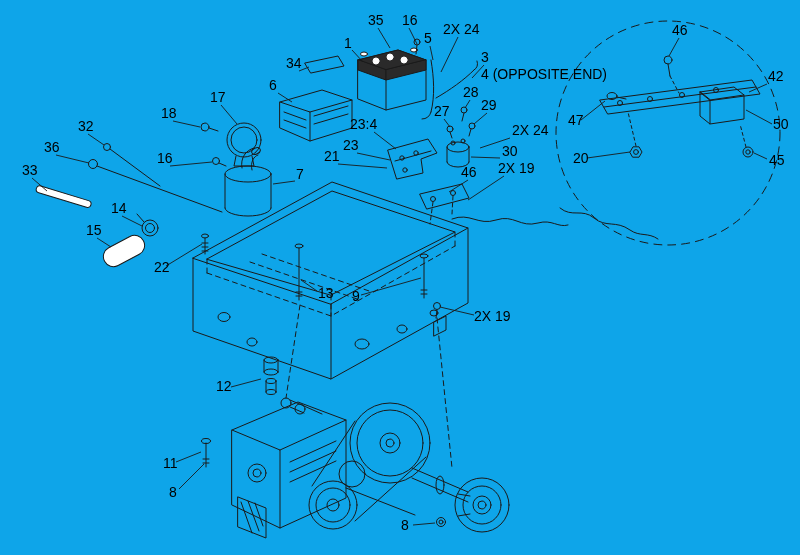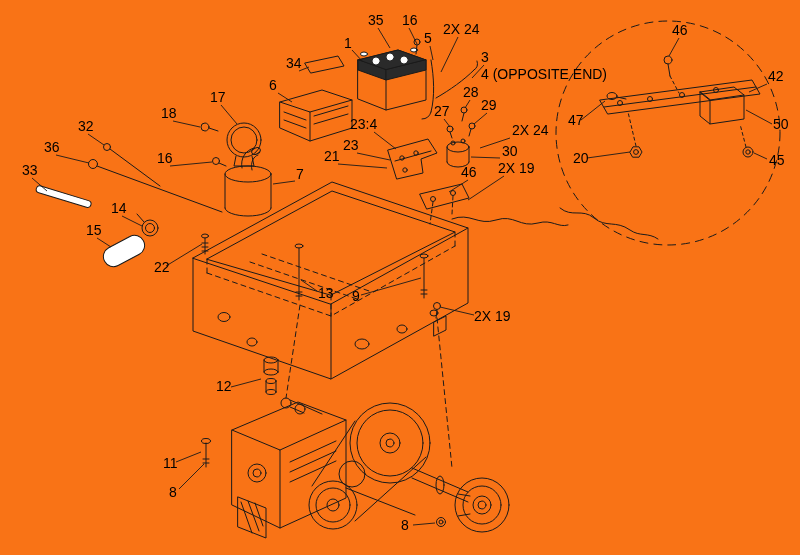--- a/index.html
+++ b/index.html
@@ -1,20 +1,20 @@
 <!DOCTYPE html>
 <html><head>
 <meta charset="utf-8">
 <style>
   html, body { margin: 0; padding: 0; background: #ffffff; }
   .stage {
     position: relative;
     width: 800px;
     height: 555px;
-    background: #f97316;
+    background: #0ea5e9;
     overflow: hidden;
     font-family: "Liberation Sans", sans-serif;
   }
   svg { display: block; }
   .art  { stroke: #1a1a1a; fill: none; stroke-width: 1; stroke-linecap: round; stroke-linejoin: round; }
   .leaders { stroke: #1a1a1a; stroke-width: 0.9; }
   .labels text {
     font-family: "Liberation Sans", sans-serif;
     font-size: 14px;
     fill: #000000;

